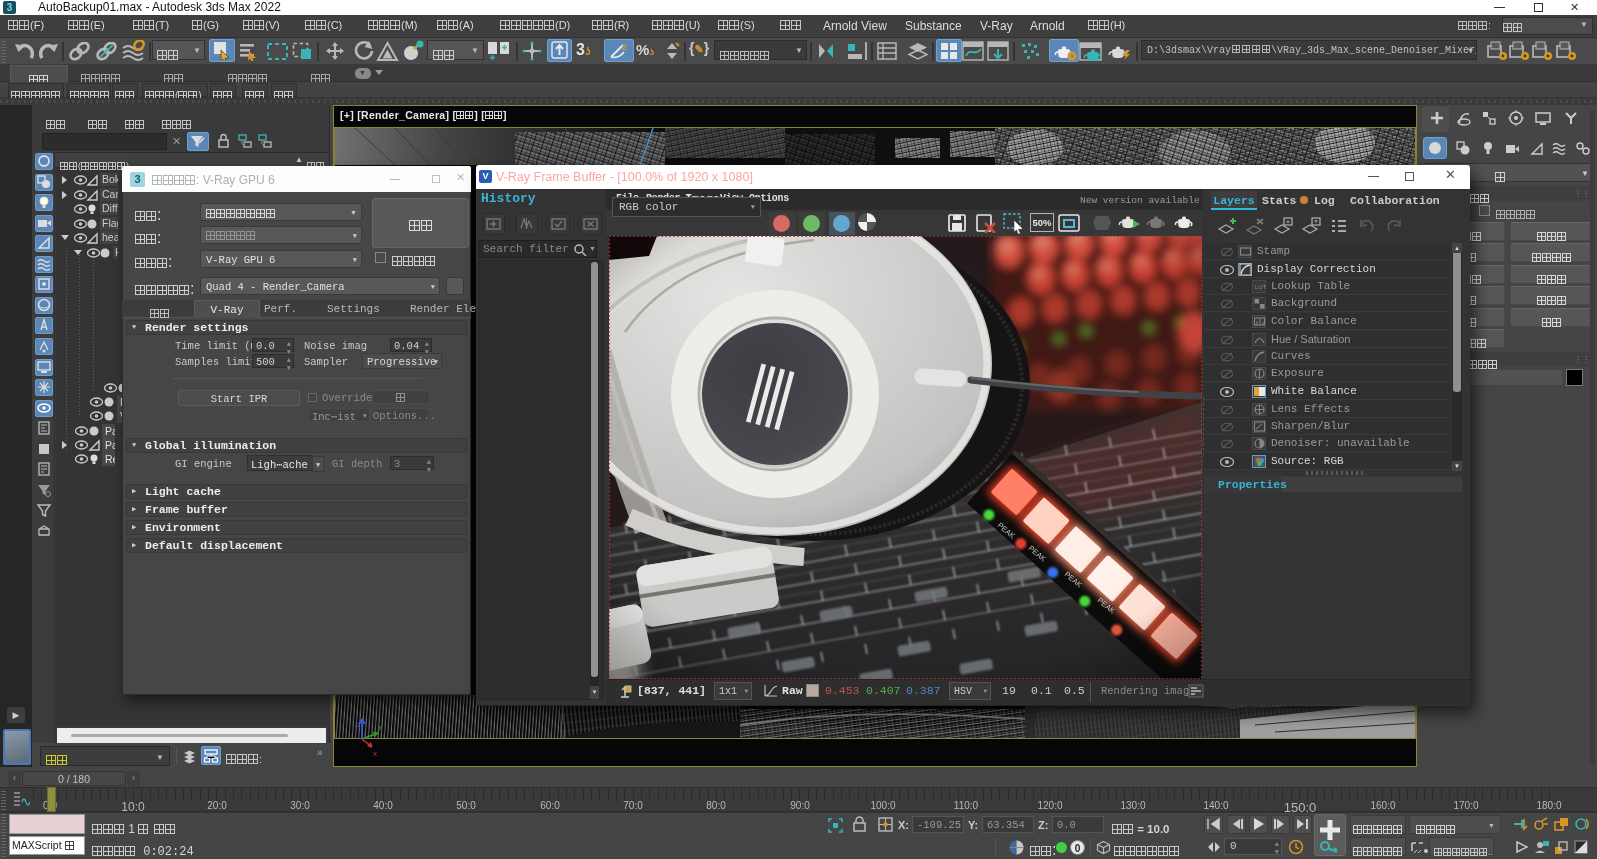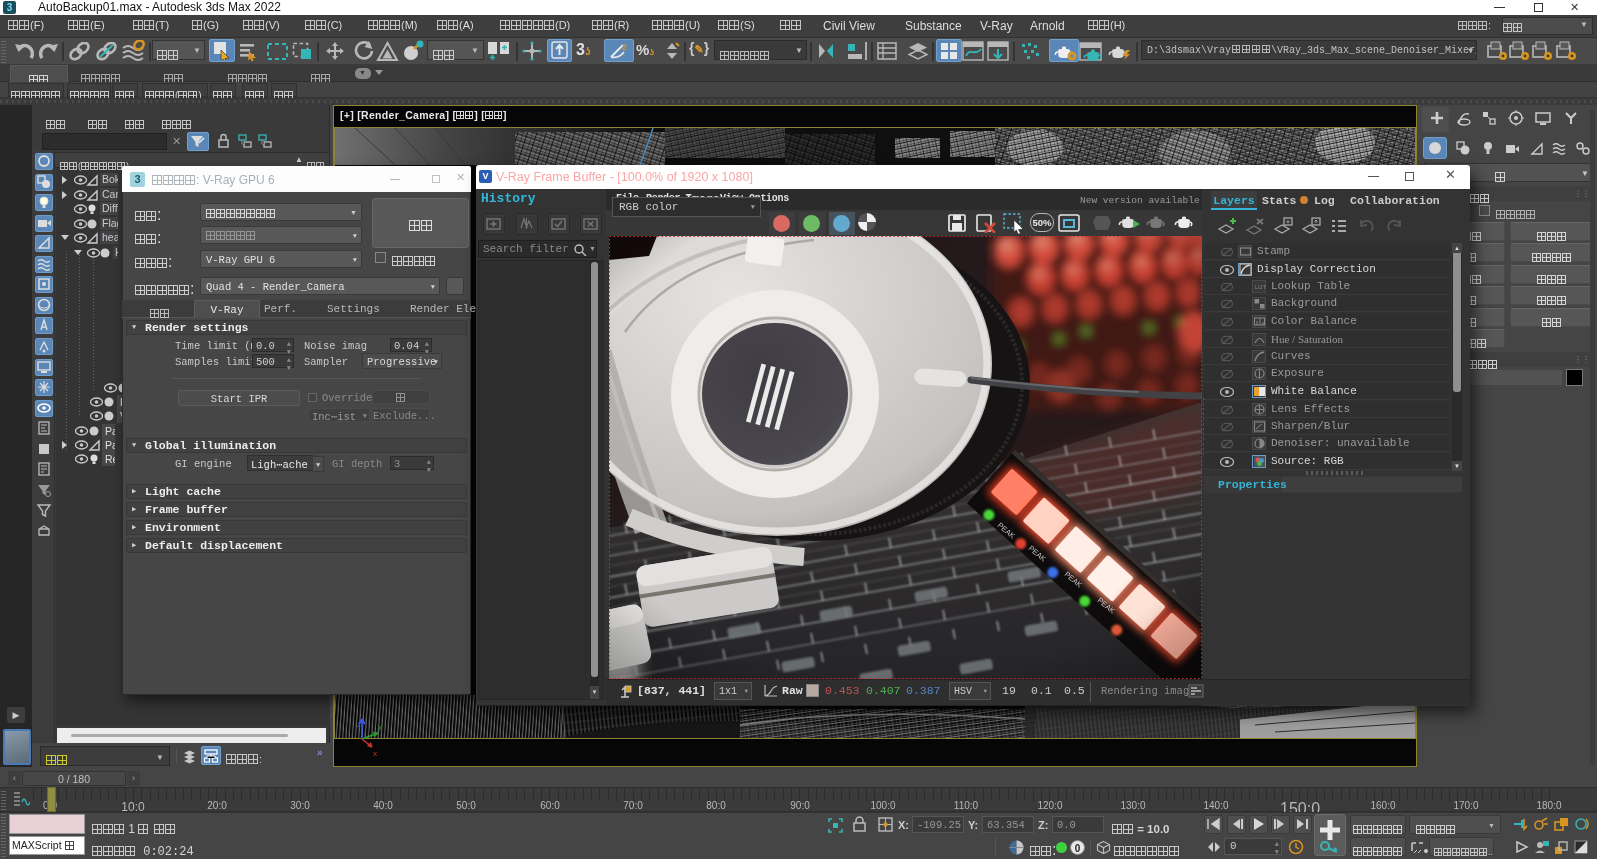--- a/index.html
+++ b/index.html
@@ -26,21 +26,21 @@
 <div class="a" style="left:192px;top:19px;height:15px;font-size:11px;color:#ddd"><i class="cj" style="width:10px;height:10px;--c:#cfcfcf;margin-right:1px;vertical-align:-1px"></i>(G)</div>
 <div class="a" style="left:243px;top:19px;height:15px;font-size:11px;color:#ddd"><i class="cj" style="width:10px;height:10px;--c:#cfcfcf;margin-right:1px;vertical-align:-1px"></i><i class="cj" style="width:10px;height:10px;--c:#cfcfcf;margin-right:1px;vertical-align:-1px"></i>(V)</div>
 <div class="a" style="left:305px;top:19px;height:15px;font-size:11px;color:#ddd"><i class="cj" style="width:10px;height:10px;--c:#cfcfcf;margin-right:1px;vertical-align:-1px"></i><i class="cj" style="width:10px;height:10px;--c:#cfcfcf;margin-right:1px;vertical-align:-1px"></i>(C)</div>
 <div class="a" style="left:368px;top:19px;height:15px;font-size:11px;color:#ddd"><i class="cj" style="width:10px;height:10px;--c:#cfcfcf;margin-right:1px;vertical-align:-1px"></i><i class="cj" style="width:10px;height:10px;--c:#cfcfcf;margin-right:1px;vertical-align:-1px"></i><i class="cj" style="width:10px;height:10px;--c:#cfcfcf;margin-right:1px;vertical-align:-1px"></i>(M)</div>
 <div class="a" style="left:437px;top:19px;height:15px;font-size:11px;color:#ddd"><i class="cj" style="width:10px;height:10px;--c:#cfcfcf;margin-right:1px;vertical-align:-1px"></i><i class="cj" style="width:10px;height:10px;--c:#cfcfcf;margin-right:1px;vertical-align:-1px"></i>(A)</div>
 <div class="a" style="left:500px;top:19px;height:15px;font-size:11px;color:#ddd"><i class="cj" style="width:10px;height:10px;--c:#cfcfcf;margin-right:1px;vertical-align:-1px"></i><i class="cj" style="width:10px;height:10px;--c:#cfcfcf;margin-right:1px;vertical-align:-1px"></i><i class="cj" style="width:10px;height:10px;--c:#cfcfcf;margin-right:1px;vertical-align:-1px"></i><i class="cj" style="width:10px;height:10px;--c:#cfcfcf;margin-right:1px;vertical-align:-1px"></i><i class="cj" style="width:10px;height:10px;--c:#cfcfcf;margin-right:1px;vertical-align:-1px"></i>(D)</div>
 <div class="a" style="left:592px;top:19px;height:15px;font-size:11px;color:#ddd"><i class="cj" style="width:10px;height:10px;--c:#cfcfcf;margin-right:1px;vertical-align:-1px"></i><i class="cj" style="width:10px;height:10px;--c:#cfcfcf;margin-right:1px;vertical-align:-1px"></i>(R)</div>
 <div class="a" style="left:652px;top:19px;height:15px;font-size:11px;color:#ddd"><i class="cj" style="width:10px;height:10px;--c:#cfcfcf;margin-right:1px;vertical-align:-1px"></i><i class="cj" style="width:10px;height:10px;--c:#cfcfcf;margin-right:1px;vertical-align:-1px"></i><i class="cj" style="width:10px;height:10px;--c:#cfcfcf;margin-right:1px;vertical-align:-1px"></i>(U)</div>
 <div class="a" style="left:718px;top:19px;height:15px;font-size:11px;color:#ddd"><i class="cj" style="width:10px;height:10px;--c:#cfcfcf;margin-right:1px;vertical-align:-1px"></i><i class="cj" style="width:10px;height:10px;--c:#cfcfcf;margin-right:1px;vertical-align:-1px"></i>(S)</div>
 <div class="a" style="left:780px;top:19px;height:15px;font-size:11px;color:#ddd"><i class="cj" style="width:10px;height:10px;--c:#cfcfcf;margin-right:1px;vertical-align:-1px"></i><i class="cj" style="width:10px;height:10px;--c:#cfcfcf;margin-right:1px;vertical-align:-1px"></i></div>
-<div class="a" style="left:823px;top:19px;font-size:12px;color:#ddd">Civil View</div>
+<div class="a" style="left:823px;top:19px;font-size:12px;color:#ddd">Arnold View</div>
 <div class="a" style="left:905px;top:19px;font-size:12px;color:#ddd">Substance</div>
 <div class="a" style="left:980px;top:19px;font-size:12px;color:#ddd">V-Ray</div>
 <div class="a" style="left:1030px;top:19px;font-size:12px;color:#ddd">Arnold</div>
 <div class="a" style="left:1088px;top:19px;font-size:11px;color:#ddd"><i class="cj" style="width:10px;height:10px;--c:#cfcfcf;margin-right:1px;vertical-align:-1px"></i><i class="cj" style="width:10px;height:10px;--c:#cfcfcf;margin-right:1px;vertical-align:-1px"></i>(H)</div>
 <div class="a" style="left:1458px;top:19px;font-size:11px;color:#ccc"><i class="cj" style="width:9px;height:9px;--c:#c5c5c5;margin-right:1px;vertical-align:-1px"></i><i class="cj" style="width:9px;height:9px;--c:#c5c5c5;margin-right:1px;vertical-align:-1px"></i><i class="cj" style="width:9px;height:9px;--c:#c5c5c5;margin-right:1px;vertical-align:-1px"></i>:</div>
 <div class="a" style="left:1502px;top:17px;width:91px;height:18px;background:#4c4c4c;border:1px solid #2e2e2e"><i class="cj" style="width:9px;height:9px;--c:#cfcfcf;margin-right:1px;vertical-align:0px"></i><i class="cj" style="width:9px;height:9px;--c:#cfcfcf;margin-right:1px;vertical-align:0px"></i><span style="position:absolute;right:4px;top:2px;color:#bbb;font-size:8px">▼</span></div>
 <div class="a" style="left:0;top:38px;width:1597px;height:27px;background:#4a4a4a;border-bottom:1px solid #3a3a3a"></div>
 <div class="a" style="left:1px;top:40px;width:5px;height:23px;background:repeating-linear-gradient(0deg,#666 0 1px,transparent 1px 3px)"></div>
 <svg class="a" style="left:14px;top:42px;" width="21" height="19" viewBox="0 0 21 19">
     <path d="M17 16 A7.5 7.5 0 1 0 4 7" fill="none" stroke="#b8b8b8" stroke-width="3.5"></path>
@@ -681,21 +681,21 @@
 <div class="a" style="left:175px;top:356px;font-family:'Liberation Mono',monospace;font-size:10.5px;color:#c8c8c8">Samples limit</div>
 <div class="a" style="left:252px;top:354px;width:42px;height:14px;background:#3a3a3a;border:1px solid #2c2c2c;font-family:'Liberation Mono',monospace;font-size:10.5px;color:#d0d0d0;padding:1px 0 0 3px">500<span style="position:absolute;right:2px;top:1px;color:#888;font-size:7px">▲<br>▼</span></div>
 <div class="a" style="left:304px;top:356px;font-family:'Liberation Mono',monospace;font-size:10.5px;color:#c8c8c8">Sampler</div>
 <div class="a" style="left:362px;top:353px;width:80px;height:16px;background:#4c4c4c;border:1px solid #3a3a3a;font-family:'Liberation Mono',monospace;font-size:10.5px;color:#d8d8d8;padding:2px 0 0 4px">Progressive<span style="position:absolute;right:3px;top:4px;color:#ccc;font-size:7px">▼</span></div>
 <div class="a" style="left:172px;top:378px;width:250px;height:1px;background:#555"></div>
 <div class="a" style="left:178px;top:390px;width:122px;height:16px;background:#4c4c4c;border:1px solid #5a5a5a;border-radius:2px;text-align:center;font-family:'Liberation Mono',monospace;font-size:10.5px;color:#d8d8d8;padding-top:2px">Start IPR</div>
 <div class="a" style="left:308px;top:393px;width:9px;height:9px;border:1px solid #666;background:#424242"></div>
 <div class="a" style="left:322px;top:392px;font-family:'Liberation Mono',monospace;font-size:10.5px;color:#8a8a8a">Override m</div>
 <div class="a" style="left:372px;top:390px;width:58px;height:14px;background:#404040;border:1px solid #4a4a4a;text-align:center;font-family:'Liberation Mono',monospace;font-size:10.5px;color:#888;padding-top:1px"><i class="cj" style="width:9px;height:9px;--c:#999;margin-right:1px;vertical-align:-1px"></i></div>
 <div class="a" style="left:308px;top:408px;width:62px;height:14px;background:#404040;border:1px solid #4a4a4a;font-family:'Liberation Mono',monospace;font-size:10.5px;color:#999;padding:1px 0 0 3px">Inc⋯ist<span style="position:absolute;right:2px;top:3px;color:#888;font-size:7px">▼</span></div>
-<div class="a" style="left:372px;top:408px;width:58px;height:14px;background:#404040;border:1px solid #4a4a4a;text-align:center;font-family:'Liberation Mono',monospace;font-size:10.5px;color:#8a8a8a;padding-top:1px">Exclude...</div>
+<div class="a" style="left:372px;top:408px;width:58px;height:14px;background:#404040;border:1px solid #4a4a4a;text-align:center;font-family:'Liberation Mono',monospace;font-size:10.5px;color:#8a8a8a;padding-top:1px">Options...</div>
 <div class="a" style="left:126px;top:438px;width:341px;height:15px;background:#414141;border:1px solid #383838;border-radius:2px;font-family:'Liberation Mono',monospace;font-size:11.5px;font-weight:bold;color:#ececec;padding:0px 0 0 18px"><span style="position:absolute;left:5px;top:2px;font-size:7px;color:#ccc">▼</span>Global illumination</div>
 <div class="a" style="left:175px;top:458px;font-family:'Liberation Mono',monospace;font-size:10.5px;color:#c8c8c8">GI engine</div>
 <div class="a" style="left:247px;top:455px;width:66px;height:16px;background:#3c3c3c;border:1px solid #2e2e2e;font-family:'Liberation Mono',monospace;font-size:10.5px;color:#e8e8e8;padding:2px 0 0 3px">Ligh⋯ache<span style="position:absolute;right:-12px;top:0px;width:12px;height:16px;background:#4c4c4c;border:1px solid #3a3a3a;color:#ccc;font-size:7px;text-align:center;padding-top:4px">▼</span></div>
 <div class="a" style="left:332px;top:458px;font-family:'Liberation Mono',monospace;font-size:10.5px;color:#8a8a8a">GI depth</div>
 <div class="a" style="left:390px;top:456px;width:44px;height:14px;background:#3a3a3a;border:1px solid #2c2c2c;font-family:'Liberation Mono',monospace;font-size:10.5px;color:#8a8a8a;padding:1px 0 0 3px">3<span style="position:absolute;right:2px;top:1px;color:#888;font-size:7px">▲<br>▼</span></div>
 <div class="a" style="left:126px;top:484px;width:341px;height:15px;background:#414141;border:1px solid #383838;border-radius:2px;font-family:'Liberation Mono',monospace;font-size:11.5px;font-weight:bold;color:#ececec;padding:0px 0 0 18px"><span style="position:absolute;left:5px;top:2px;font-size:7px;color:#ccc">▶</span>Light cache</div>
 <div class="a" style="left:126px;top:502px;width:341px;height:15px;background:#414141;border:1px solid #383838;border-radius:2px;font-family:'Liberation Mono',monospace;font-size:11.5px;font-weight:bold;color:#ececec;padding:0px 0 0 18px"><span style="position:absolute;left:5px;top:2px;font-size:7px;color:#ccc">▶</span>Frame buffer</div>
 <div class="a" style="left:126px;top:520px;width:341px;height:15px;background:#414141;border:1px solid #383838;border-radius:2px;font-family:'Liberation Mono',monospace;font-size:11.5px;font-weight:bold;color:#ececec;padding:0px 0 0 18px"><span style="position:absolute;left:5px;top:2px;font-size:7px;color:#ccc">▶</span>Environment</div>
 <div class="a" style="left:126px;top:538px;width:341px;height:15px;background:#414141;border:1px solid #383838;border-radius:2px;font-family:'Liberation Mono',monospace;font-size:11.5px;font-weight:bold;color:#ececec;padding:0px 0 0 18px"><span style="position:absolute;left:5px;top:2px;font-size:7px;color:#ccc">▶</span>Default displacement</div>
 <div class="a" style="left:476px;top:165px;width:994px;height:541px;background:#333;border:1px solid #222;box-shadow:5px 7px 16px rgba(0,0,0,.6);border-radius:3px 3px 3px 3px"></div>
@@ -730,21 +730,21 @@
     <rect x="5" y="10" width="10" height="8" fill="#e8e8e8"></rect>
   </svg>
 <svg class="a" style="left:975px;top:213px;" width="22" height="20" viewBox="0 0 22 20">
     <rect x="2" y="2" width="14" height="16" rx="1" fill="none" stroke="#e8e8e8" stroke-width="1.6"></rect>
     <path d="M10 10 L20 20 M20 10 L10 20" stroke="#d04a3a" stroke-width="2.6"></path>
   </svg>
 <svg class="a" style="left:1002px;top:212px;" width="24" height="22" viewBox="0 0 24 22">
     <rect x="2" y="2" width="16" height="14" fill="none" stroke="#58b5d9" stroke-width="1.4" stroke-dasharray="2.5 2"></rect>
     <path d="M12 8 L21 17 L16.5 17.5 L18.5 21.5 L16 22 L14.5 18 L12 20 Z" fill="#fff" stroke="#333" stroke-width=".6"></path>
   </svg>
-<div class="a" style="left:1030px;top:213px;width:24px;height:19px;border:1px solid #b5b5b5;border-radius:9px;font-size:9.5px;font-weight:bold;color:#e8e8e8;text-align:center;padding-top:3px">50%</div>
+<div class="a" style="left:1030px;top:213px;width:24px;height:19px;border:1px solid #b5b5b5;border-radius:0;font-size:9.5px;font-weight:bold;color:#e8e8e8;text-align:center;padding-top:3px">50%</div>
 <svg class="a" style="left:1057px;top:212px;" width="24" height="22" viewBox="0 0 24 22">
     <rect x="2" y="3" width="20" height="16" rx="2" fill="none" stroke="#e8e8e8" stroke-width="1.5"></rect>
     <rect x="7" y="8" width="10" height="7" fill="none" stroke="#58b5d9" stroke-width="2"></rect>
   </svg>
 <svg class="a" style="left:1090px;top:212px;" width="24" height="22" viewBox="0 0 24 22">
     <path d="M6 4 L18 4 L21 10 L18 18 L6 18 L3 10 Z" fill="#555"></path>
   </svg>
 <svg class="a" style="left:1117px;top:213px;" width="22" height="18" viewBox="0 0 22 18">
     <path d="M5 8 Q5 6 8 6 L14 6 Q17 6 17 8 L16.5 13 Q16 15 11 15 Q6 15 5.5 13 Z" fill="#e0e0e0"></path>
     <path d="M9 6 L9 4.5 Q9 3.5 11 3.5 Q13 3.5 13 4.5 L13 6" fill="#e0e0e0"></path>
@@ -884,21 +884,21 @@
 <div class="a" style="left:1271px;top:315px;font-family:'Liberation Mono',monospace;font-size:11px;color:#9a9a9a">Color Balance</div>
 <div class="a" style="left:1204px;top:331px;width:246px;height:17px;border-bottom:1px solid #3a3a3a;background:#2f2f2f"></div>
 <svg class="a" style="left:1220px;top:335px;" width="14" height="11" viewBox="0 0 14 11">
     <ellipse cx="7" cy="5" rx="5.5" ry="3.8" fill="none" stroke="#5a5a5a" stroke-width="1.1"></ellipse>
     <path d="M2 9 L12 1" stroke="#5a5a5a" stroke-width="1.1"></path>
   </svg>
 <div class="a" style="left:1252px;top:333px;width:14px;height:13px;border:1px solid #4a4a4a;background:#383838"></div>
 <svg class="a" style="left:1253px;top:333px;" width="13" height="13" viewBox="0 0 13 13">
     <path d="M2 10 Q6.5 1 11 10" fill="none" stroke="#888" stroke-width="1.2"></path>
   </svg>
-<div class="a" style="left:1271px;top:333px;font-family:Liberation Serif, serif;font-size:11px;color:#9a9a9a">Hue / Saturation</div>
+<div class="a" style="left:1271px;top:333px;font-family:Liberation Sans, sans-serif;font-size:11px;color:#9a9a9a">Hue / Saturation</div>
 <div class="a" style="left:1204px;top:348px;width:246px;height:17px;border-bottom:1px solid #3a3a3a;background:#2f2f2f"></div>
 <svg class="a" style="left:1220px;top:352px;" width="14" height="11" viewBox="0 0 14 11">
     <ellipse cx="7" cy="5" rx="5.5" ry="3.8" fill="none" stroke="#5a5a5a" stroke-width="1.1"></ellipse>
     <path d="M2 9 L12 1" stroke="#5a5a5a" stroke-width="1.1"></path>
   </svg>
 <div class="a" style="left:1252px;top:350px;width:14px;height:13px;border:1px solid #4a4a4a;background:#383838"></div>
 <svg class="a" style="left:1253px;top:350px;" width="13" height="13" viewBox="0 0 13 13">
     <path d="M2 11 Q4 3 11 2" fill="none" stroke="#888" stroke-width="1.4"></path>
   </svg>
 <div class="a" style="left:1271px;top:350px;font-family:'Liberation Mono',monospace;font-size:11px;color:#9a9a9a">Curves</div>
@@ -1334,21 +1334,21 @@
 <div class="a" style="left:446px;top:800px;width:40px;text-align:center;font-size:10px;color:#b8b8b8">50:0</div>
 <div class="a" style="left:530px;top:800px;width:40px;text-align:center;font-size:10px;color:#b8b8b8">60:0</div>
 <div class="a" style="left:613px;top:800px;width:40px;text-align:center;font-size:10px;color:#b8b8b8">70:0</div>
 <div class="a" style="left:696px;top:800px;width:40px;text-align:center;font-size:10px;color:#b8b8b8">80:0</div>
 <div class="a" style="left:780px;top:800px;width:40px;text-align:center;font-size:10px;color:#b8b8b8">90:0</div>
 <div class="a" style="left:863px;top:800px;width:40px;text-align:center;font-size:10px;color:#b8b8b8">100:0</div>
 <div class="a" style="left:946px;top:800px;width:40px;text-align:center;font-size:10px;color:#b8b8b8">110:0</div>
 <div class="a" style="left:1030px;top:800px;width:40px;text-align:center;font-size:10px;color:#b8b8b8">120:0</div>
 <div class="a" style="left:1113px;top:800px;width:40px;text-align:center;font-size:10px;color:#b8b8b8">130:0</div>
 <div class="a" style="left:1196px;top:800px;width:40px;text-align:center;font-size:10px;color:#b8b8b8">140:0</div>
-<div class="a" style="left:1280px;top:800px;width:40px;text-align:center;font-size:16px;color:#b8b8b8">150:0</div>
+<div class="a" style="left:1280px;top:800px;width:40px;text-align:center;font-size:13px;color:#b8b8b8">150:0</div>
 <div class="a" style="left:1363px;top:800px;width:40px;text-align:center;font-size:10px;color:#b8b8b8">160:0</div>
 <div class="a" style="left:1446px;top:800px;width:40px;text-align:center;font-size:10px;color:#b8b8b8">170:0</div>
 <div class="a" style="left:1529px;top:800px;width:40px;text-align:center;font-size:10px;color:#b8b8b8">180:0</div>
 <div class="a" style="left:47px;top:787px;width:9px;height:25px;background:#8f8f3f;border:1px solid #6a6a2a"></div>
 <div class="a" style="left:0;top:812px;width:1597px;height:47px;background:#454545;border-top:1px solid #333"></div>
 <div class="a" style="left:1px;top:814px;width:5px;height:43px;background:repeating-linear-gradient(0deg,#666 0 1px,transparent 1px 3px)"></div>
 <div class="a" style="left:9px;top:814px;width:76px;height:20px;background:#e8d0d4;border:1px solid #999"></div>
 <div class="a" style="left:9px;top:836px;width:76px;height:19px;background:#fff;border:1px solid #999;font-size:10.5px;color:#222;padding:2px 0 0 2px;overflow:hidden;white-space:nowrap">MAXScript <i class="cj" style="width:9px;height:9px;--c:#333;margin-right:1px;vertical-align:-1px"></i></div>
 <div class="a" style="left:92px;top:819px"><i class="cj" style="width:10px;height:10px;--c:#d5d5d5;margin-right:1px;vertical-align:-1px"></i><i class="cj" style="width:10px;height:10px;--c:#d5d5d5;margin-right:1px;vertical-align:-1px"></i><i class="cj" style="width:10px;height:10px;--c:#d5d5d5;margin-right:1px;vertical-align:-1px"></i><span style="color:#d5d5d5;font-size:12px"> 1 </span><i class="cj" style="width:10px;height:10px;--c:#d5d5d5;margin-right:1px;vertical-align:-1px"></i><span> </span><i class="cj" style="width:10px;height:10px;--c:#d5d5d5;margin-right:1px;vertical-align:-1px"></i><i class="cj" style="width:10px;height:10px;--c:#d5d5d5;margin-right:1px;vertical-align:-1px"></i></div>
 <div class="a" style="left:92px;top:841px"><i class="cj" style="width:10px;height:10px;--c:#d5d5d5;margin-right:1px;vertical-align:-1px"></i><i class="cj" style="width:10px;height:10px;--c:#d5d5d5;margin-right:1px;vertical-align:-1px"></i><i class="cj" style="width:10px;height:10px;--c:#d5d5d5;margin-right:1px;vertical-align:-1px"></i><i class="cj" style="width:10px;height:10px;--c:#d5d5d5;margin-right:1px;vertical-align:-1px"></i><span style="color:#d5d5d5;font-size:12px;font-family:'Liberation Mono',monospace"> 0:02:24</span></div>

